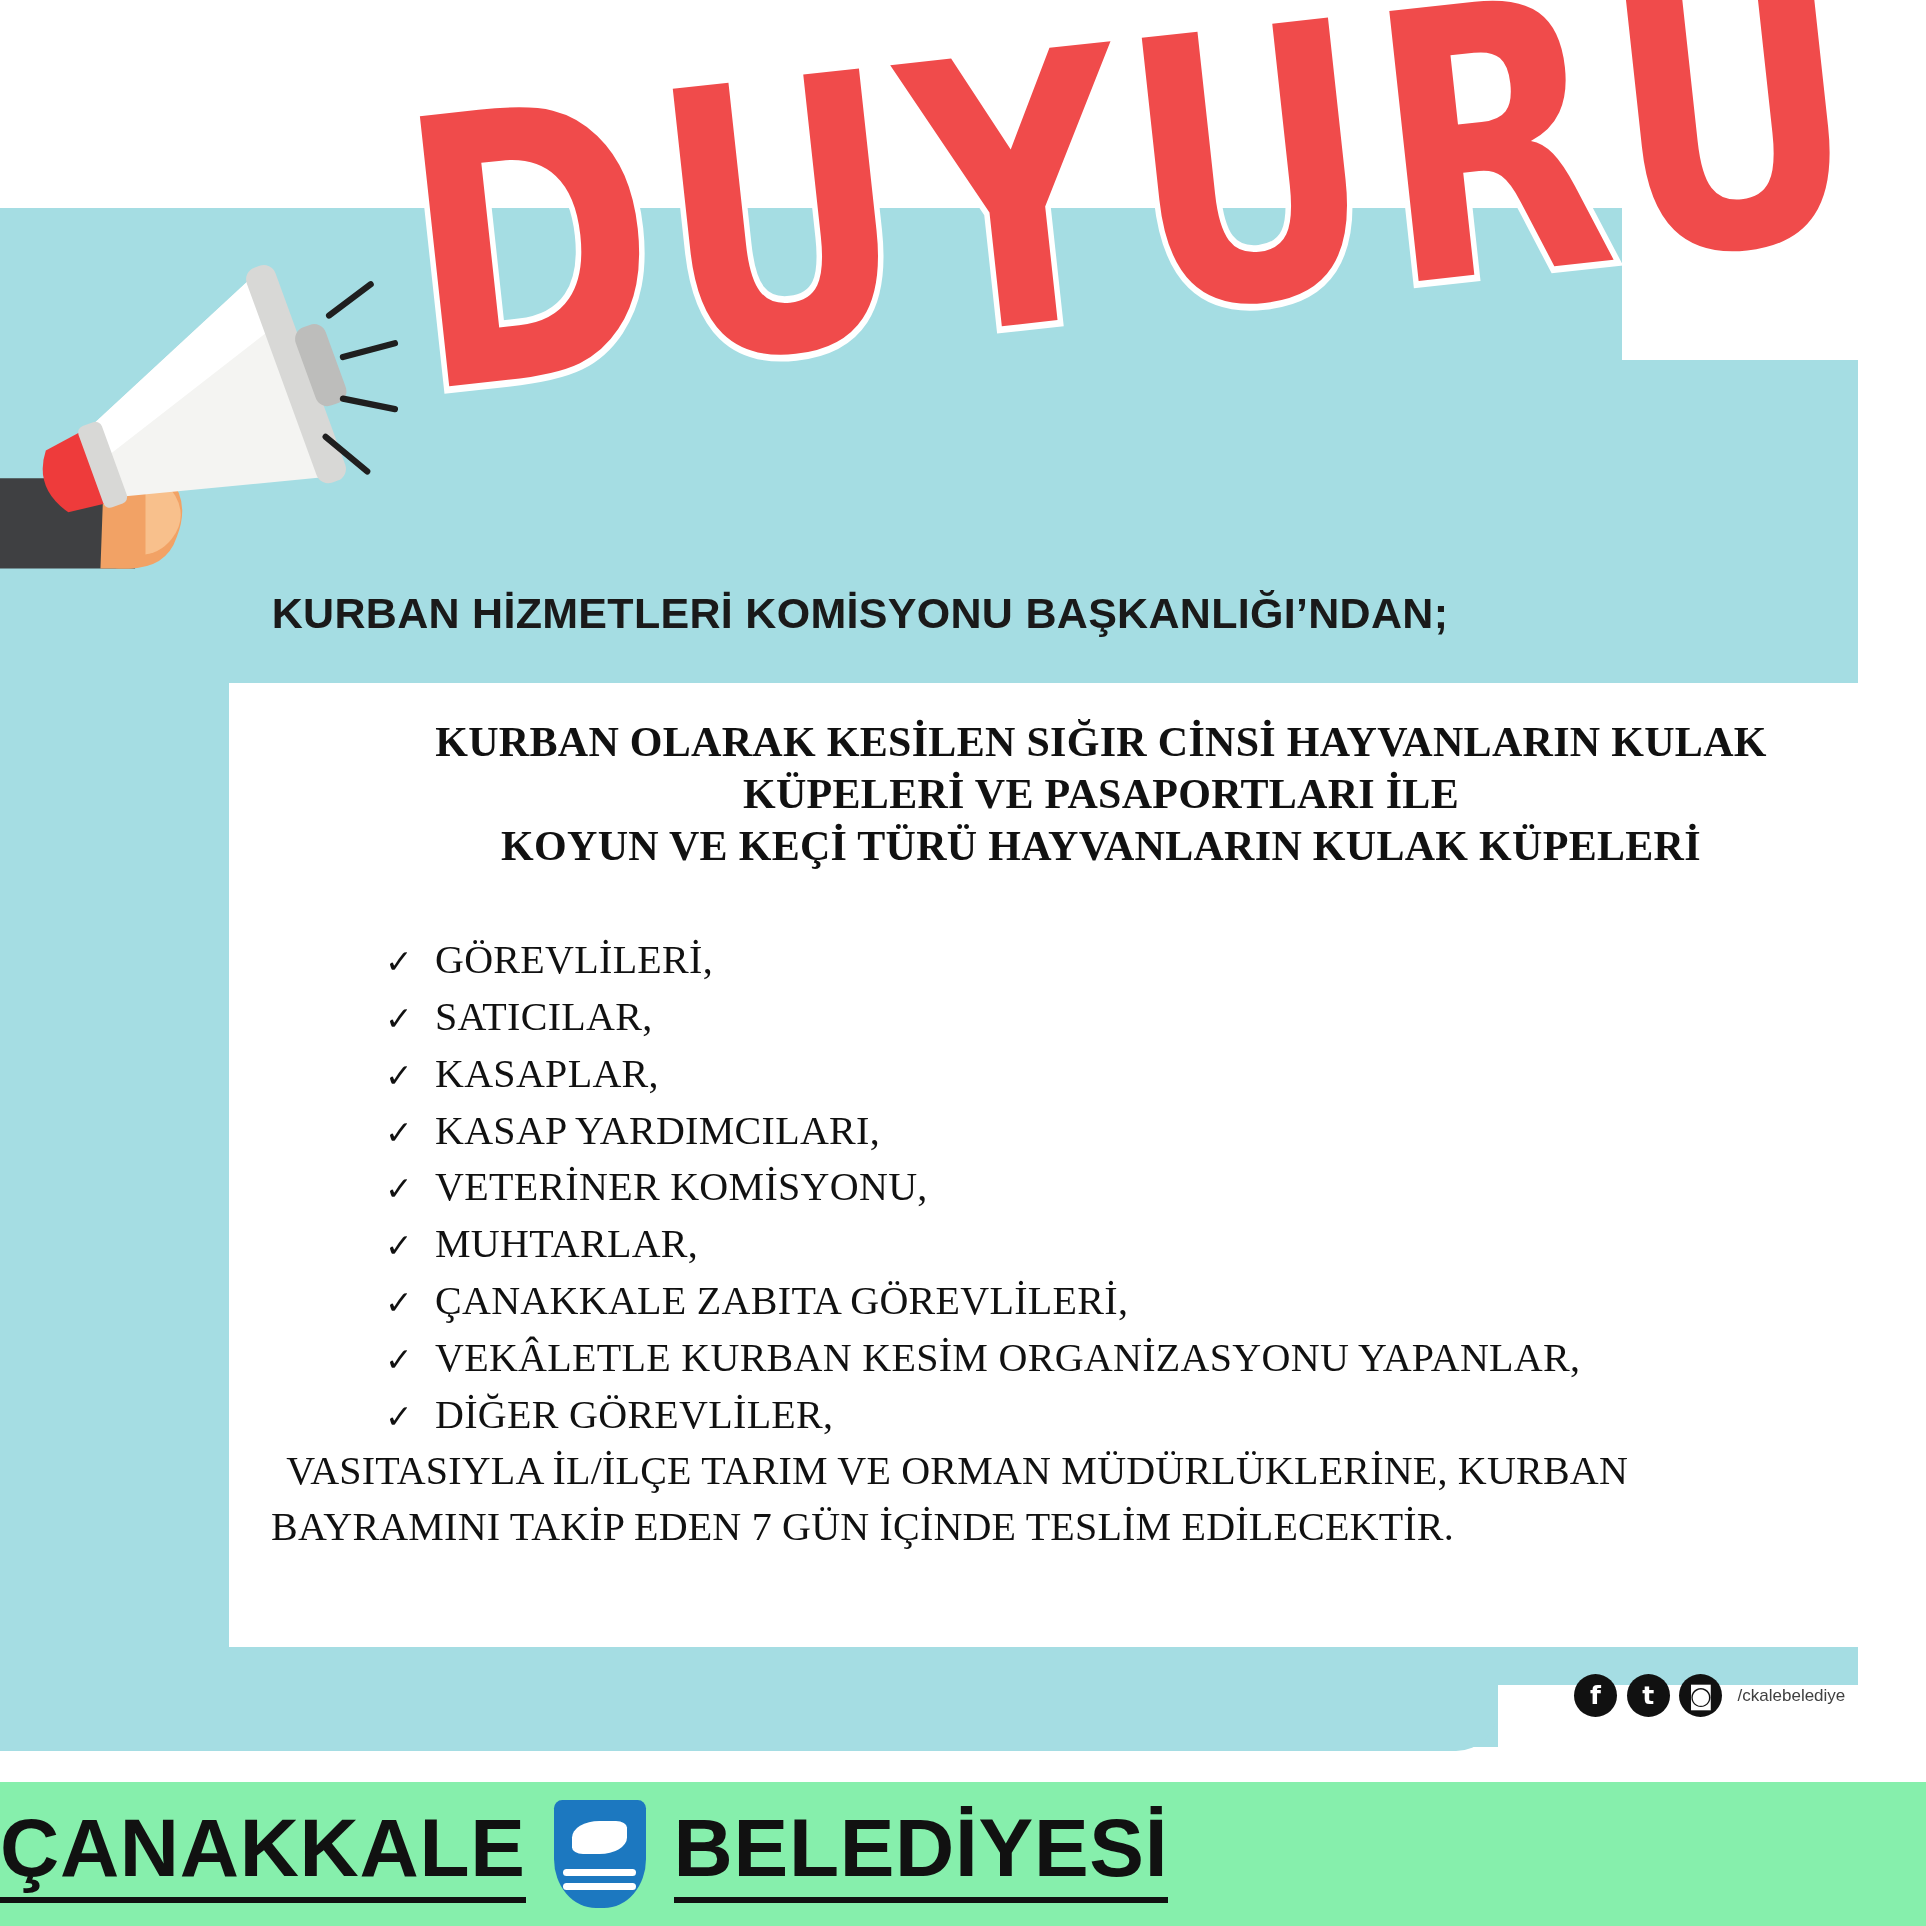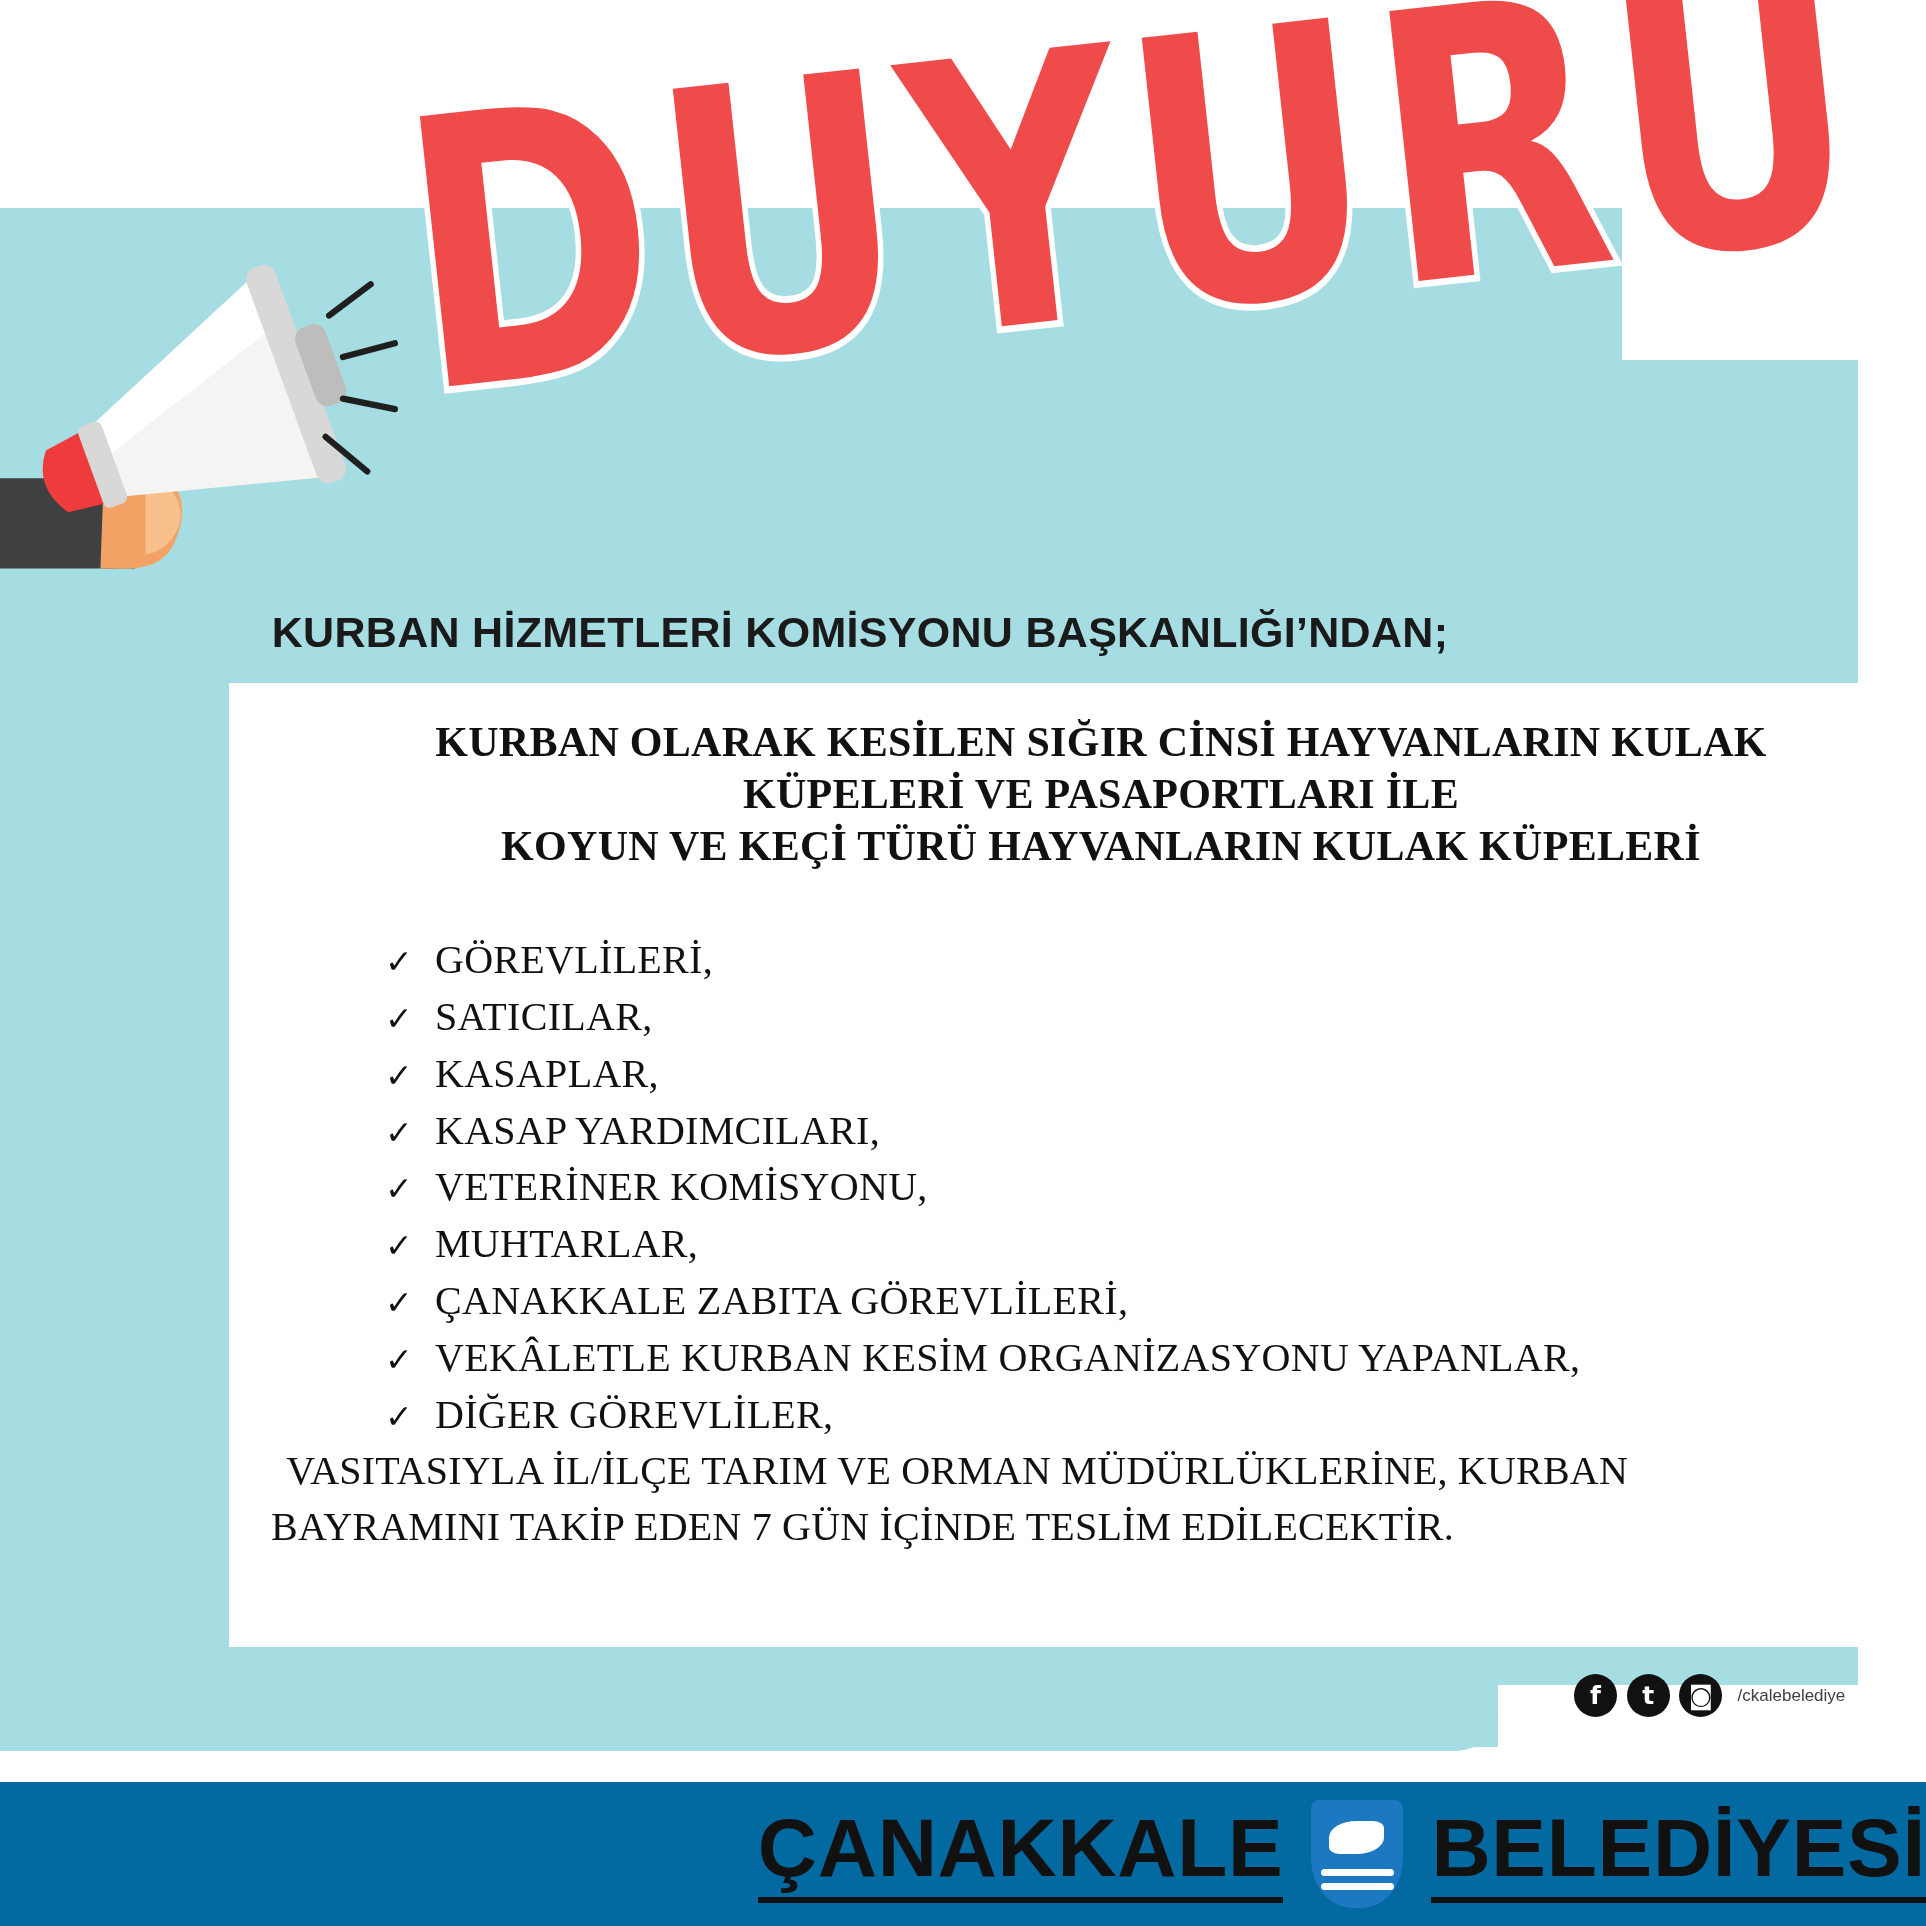--- a/index.html
+++ b/index.html
@@ -94,21 +94,21 @@
     line-height: 1;
     white-space: nowrap;
     transform: scaleY(1.25);
     transform-origin: left top;
   }
 
   
   .heading {
     position: absolute;
     left: 0;
-    top: 608px;
+    top: 589px;
     width: 1720px;
     text-align: center;
     font-family: "Liberation Sans", sans-serif;
     font-weight: bold;
     font-size: 43px;
     letter-spacing: 0.3px;
     color: #1a1a1a;
   }
 
   
@@ -196,23 +196,23 @@
 
   
   .brand {
     position: absolute;
     left: 0;
     top: 1782px;
     width: 1926px;
     height: 144px;
     display: flex;
     align-items: center;
-    justify-content: flex-end;
+    justify-content: flex-start;
     gap: 28px;
-    background: #0369a1;
+    background: #86efac;
   }
   .brand-word {
     font-family: "Liberation Sans", sans-serif;
     font-weight: bold;
     font-size: 82px;
     letter-spacing: 0.7px;
     color: #111111;
     border-bottom: 6.2px solid #111111;
     padding-bottom: 5.5px;
     line-height: 1.05;

